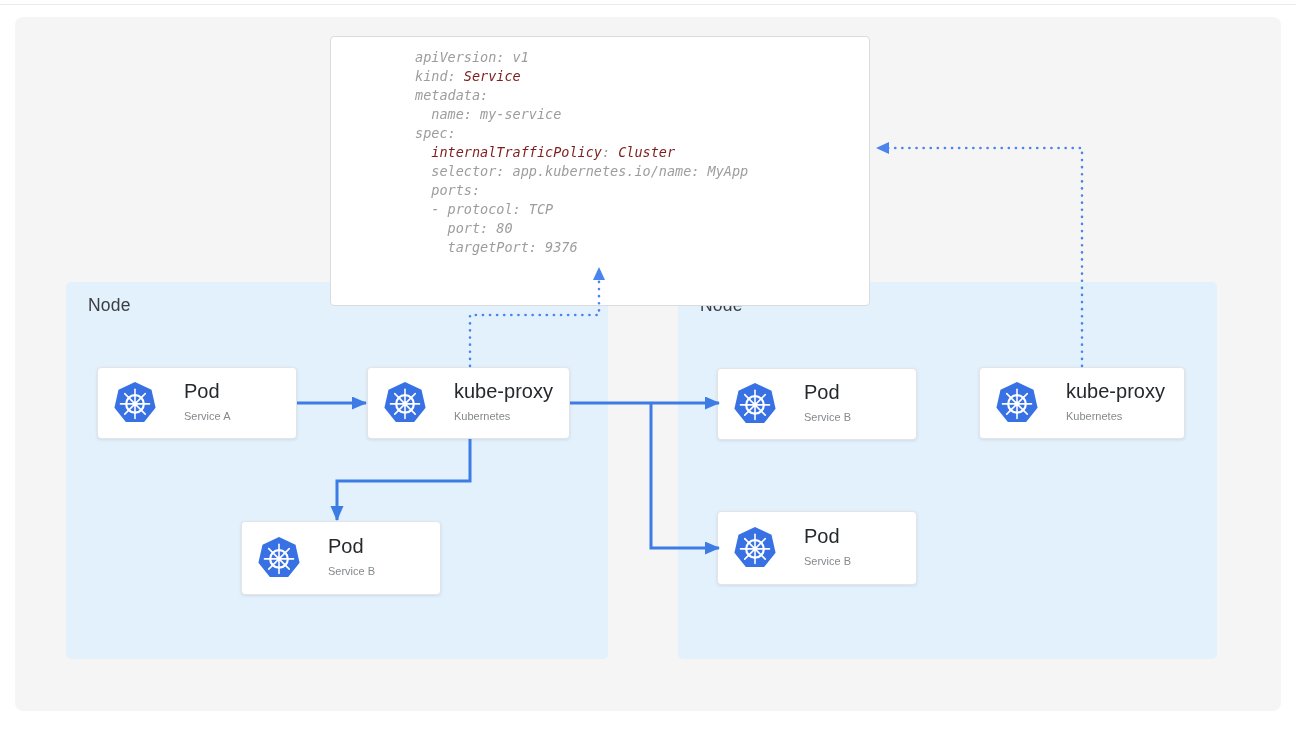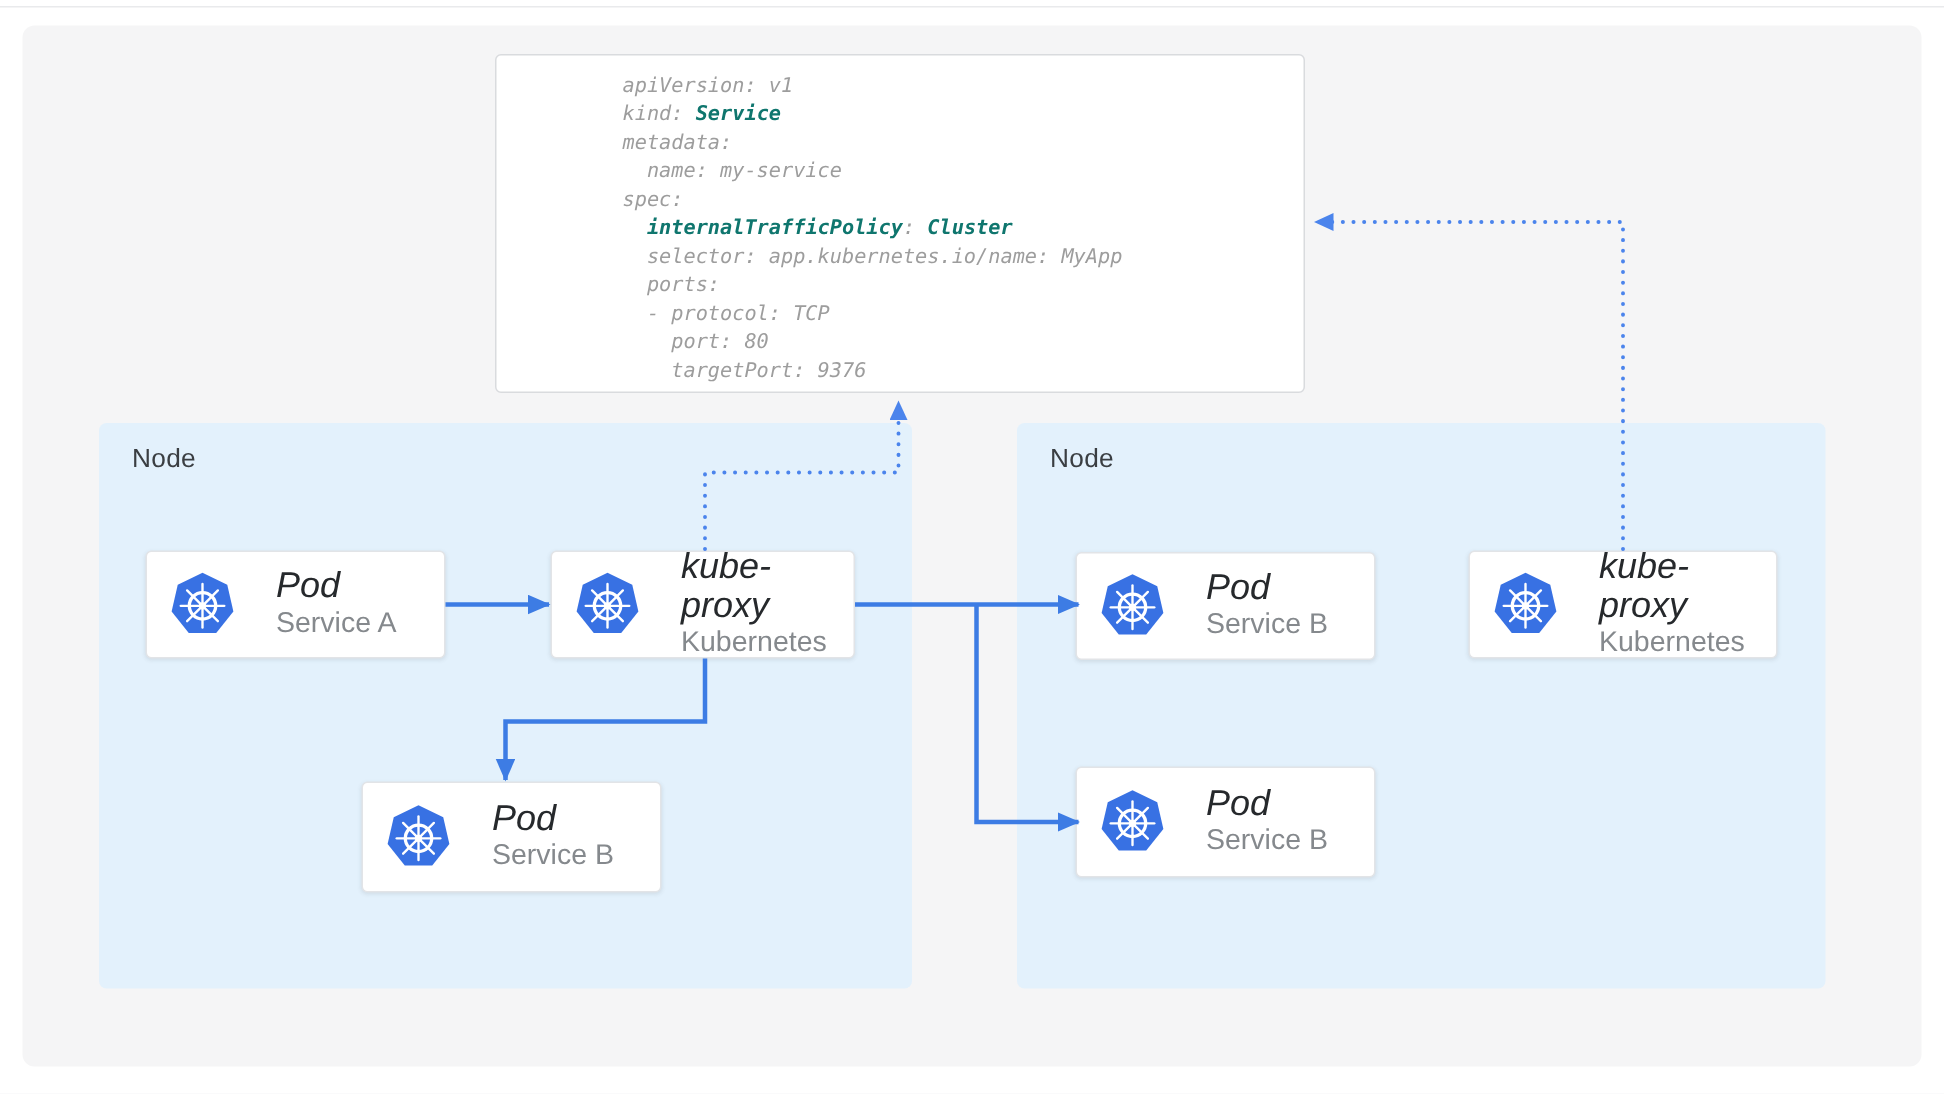--- a/index.html
+++ b/index.html
@@ -19,49 +19,49 @@
   .node-panel{
     position:absolute;background:#e3f1fc;border-radius:5px;
   }
   .node-panel .node-label{
     position:absolute;left:22px;top:13px;
     font-size:17.5px;color:#3a3e42;letter-spacing:.2px;
   }
   #node-left{left:66px;top:282px;width:542px;height:377px;}
   #node-right{left:678px;top:282px;width:539px;height:377px;}
   .yaml-card{
-    position:absolute;left:330px;top:36px;width:540px;height:226px;
+    position:absolute;left:330px;top:36px;width:540px;height:270px;
     background:#ffffff;border:1px solid #d9dbde;border-radius:4px;
     box-sizing:border-box;z-index:3;
   }
   .yaml-code{
     position:absolute;left:84px;top:11px;
     font-family:"DejaVu Sans Mono","Liberation Mono",monospace;
     font-style:italic;font-size:13.5px;line-height:19px;
     color:#9d9d9d;white-space:pre;
   }
-  .yaml-code .ybold{font-weight:bold;color:#0f766e;}
+  .yaml-code .ybold{font-weight:normal;color:#7f1d1d;}
   .card{
     position:absolute;height:72px;background:#ffffff;
     border:1px solid #e2e4e7;border-radius:4px;box-sizing:border-box;
     box-shadow:0 1px 3px rgba(60,64,67,.12);
     display:flex;align-items:center;z-index:4;
   }
   .k8s-icon{
     display:inline-flex;width:44px;height:44px;margin-left:15px;
     flex:0 0 auto;
   }
   .card-text{
     display:flex;flex-direction:column;margin-left:27px;
   }
   .card-title{
-    font-size:24px;line-height:26px;color:#26292c;font-style:italic;
+    font-size:20px;line-height:26px;color:#26292c;
   }
   .card-subtitle{
-    font-size:19px;line-height:24px;color:#85898d;
+    font-size:11px;line-height:24px;color:#85898d;
   }
   #arrows{position:absolute;left:0;top:0;z-index:5;pointer-events:none;}
 </style>
 </head>
 <body>
 
 <div class="top-rule"></div>
 
 <div class="stage"></div>
 

